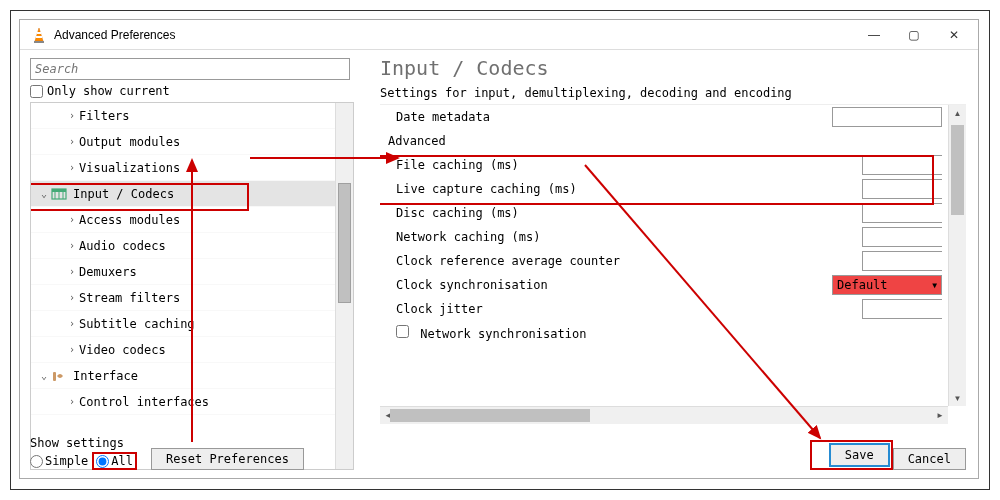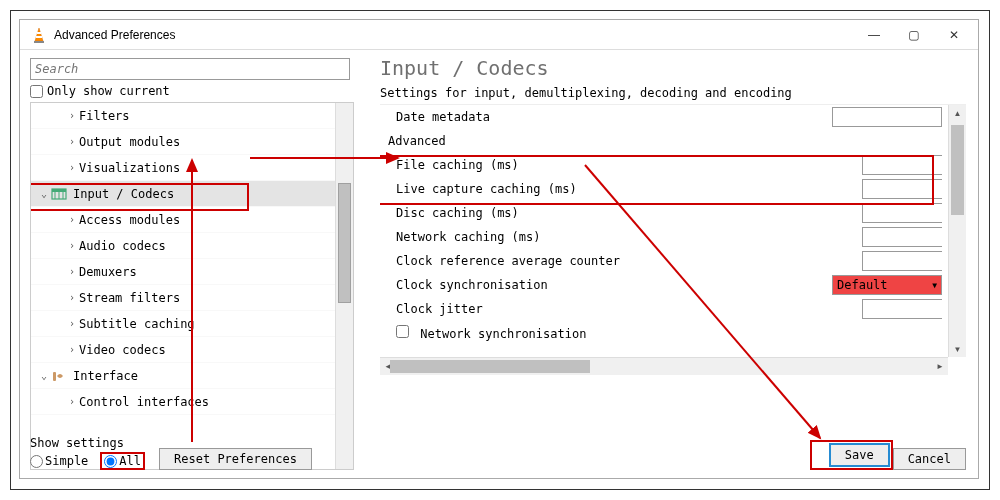--- a/index.html
+++ b/index.html
@@ -23,21 +23,21 @@
 .titem.deep { padding-left: 34px; }
 .titem.top { padding-left: 6px; }
 .titem .caret { width: 14px; display: inline-flex; justify-content: center; color: #555; font-size: 10px; }
 .titem .ticon { width: 18px; height: 16px; margin-right: 4px; display: inline-flex; align-items: center; }
 .titem .lbl { }
 .titem.selected { background: #e4e4e4; }
 .sel-redbox { position: absolute; border: 2px solid #c00; pointer-events: none; }
 .rightpane { flex: 1; padding: 6px 12px 6px 20px; position: relative; }
 .rheading { font-size: 20px; color: #707070; font-family: monospace; margin-bottom: 6px; }
 .rdesc { font-family: monospace; font-size: 12px; margin-bottom: 4px; }
-.settings { position: relative; height: 271px; overflow: hidden; border-top: 1px solid #eee; }
+.settings { position: relative; height: 320px; overflow: hidden; border-top: 1px solid #eee; }
 .sscrollv { position: absolute; right: 0; top: 0; width: 18px; height: calc(100% - 18px); background: #f0f0f0; border-left: 1px solid #ddd; }
 .sscrollv .thumb { position: absolute; left: 2px; right: 2px; top: 20px; height: 90px; background: #c0c0c0; }
 .sscrollv .arrow { position: absolute; left: 0; right: 0; height: 16px; display: flex; align-items: center; justify-content: center; font-size: 8px; color: #555; }
 .sscrollv .arrow.up { top: 0; }
 .sscrollv .arrow.down { bottom: 0; }
 .sscrollh { position: absolute; left: 0; right: 18px; bottom: 0; height: 18px; background: #f0f0f0; border-top: 1px solid #ddd; }
 .sscrollh .thumb { position: absolute; top: 2px; bottom: 2px; left: 10px; width: 200px; background: #c0c0c0; }
 .sscrollh .arrow { position: absolute; top: 0; bottom: 0; width: 16px; display: flex; align-items: center; justify-content: center; font-size: 8px; color: #555; }
 .sscrollh .arrow.left { left: 0; }
 .sscrollh .arrow.right { right: 0; }
@@ -46,21 +46,21 @@
 .srow .slabel.hdr { padding-left: 8px; }
 .srow .sinput { width: 110px; height: 20px; border: 1px solid #999; background: #fff; }
 .srow .spin { width: 80px; height: 20px; display: flex; border: 1px solid #999; background: #fff; }
 .srow .spin input { flex: 1; border: none; text-align: right; padding-right: 3px; font-family: monospace; font-size: 12px; }
 .srow .sselect { width: 110px; height: 20px; border: 1px solid #999; background: #ef4444; display: flex; align-items: center; padding: 0 4px; cursor: pointer; }
 .srow .sselect .sval { flex: 1; text-align: left; }
 .srow .sselect .sar { font-size: 8px; }
 .srow .scheck { margin-right: 4px; }
 .bottombar { position: absolute; left: 10px; right: 12px; bottom: 8px; display: flex; align-items: flex-end; height: 38px; font-family: monospace; font-size: 12px; }
 .bottombar .showset { display: flex; flex-direction: column; }
-.bottombar .radios { display: flex; align-items: center; gap: 12px; margin-top: 2px; }
+.bottombar .radios { display: flex; align-items: center; gap: 4px; margin-top: 2px; }
 .bottombar .radios label { display: flex; align-items: center; gap: 2px; cursor: pointer; }
 .bottombar .btn { border: 1px solid #999; background: #eee; padding: 3px 14px; cursor: pointer; font-family: monospace; font-size: 12px; margin-left: 0; }
 .bottombar .spacer { flex: 1; }
 .savebtn-hl { border: 2px solid #c00; padding: 1px; }
 .savebtn-hl .btn { border: 2px solid #268bd2; }
 svg.arrow-annot { position: absolute; pointer-events: none; }
 .all-hl { border: 2px solid #c00; padding: 0 2px; display: inline-flex; align-items: center; }
 </style>
 </head>
 <body>

